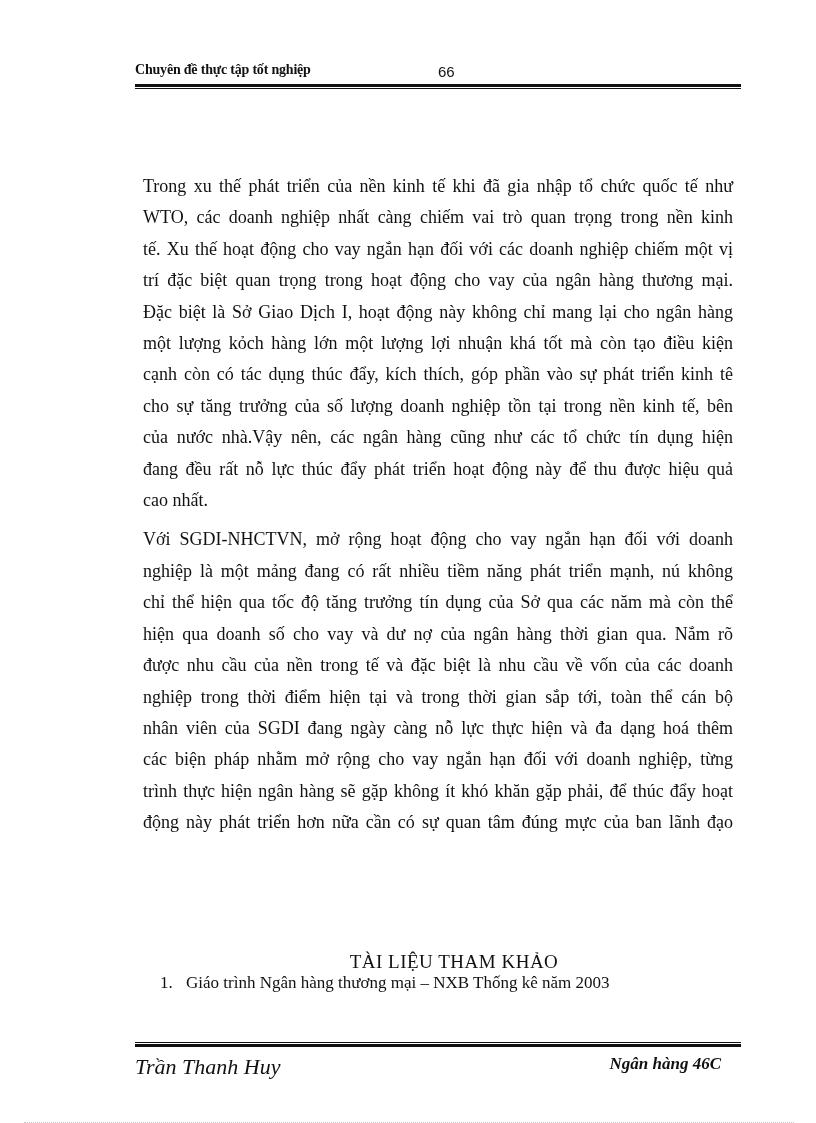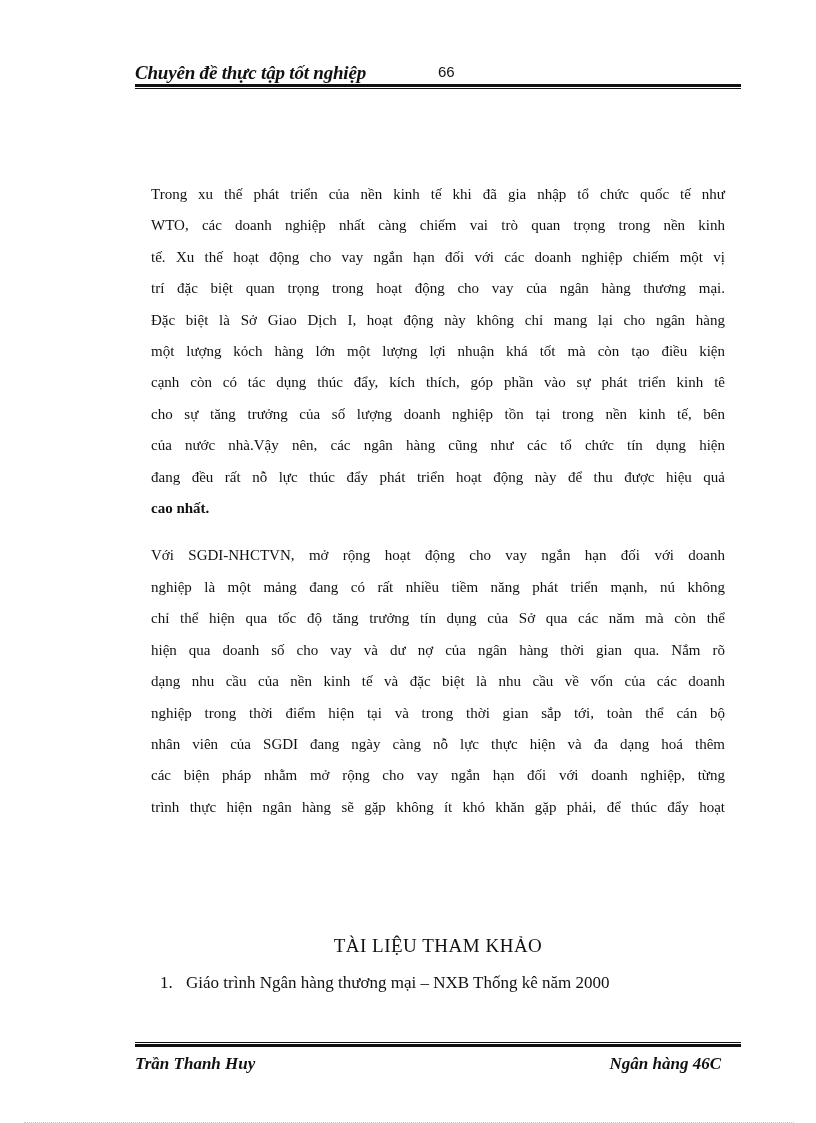--- a/index.html
+++ b/index.html
@@ -1,44 +1,44 @@
 <!DOCTYPE html>
 <html><head>
 <meta charset="utf-8">
 <style>
   html, body { margin: 0; padding: 0; background: #ffffff; }
   body { width: 816px; height: 1123px; position: relative; overflow: hidden;
          font-family: "Liberation Serif", "DejaVu Serif", serif; color: #111; }
   .page { position: absolute; left: 0; top: 0; width: 816px; height: 1123px; }
 
   .header { position: absolute; left: 135px; top: 62px; width: 606px; height: 24px; }
-  .header-title { position: absolute; left: 0; top: 0; font-weight: bold; font-style: italic;
-                  font-size: 19px; letter-spacing: -0.2px; }
+  .header-title { position: absolute; left: 0; top: 0; font-weight: bold; 
+                  font-size: 14px; letter-spacing: -0.2px; }
   .header-page { position: absolute; left: 303px; top: 1px; font-size: 15px;
                  font-family: "Liberation Sans", "DejaVu Sans", sans-serif; }
   .header-rule { position: absolute; left: 135px; top: 84px; width: 606px; height: 6px; }
   .header-rule .thick { position: absolute; left: 0; top: 0; width: 100%; height: 3px; background: #111; }
   .header-rule .thin { position: absolute; left: 0; top: 4px; width: 100%; height: 1px; background: #111; }
 
   .body { position: absolute; left: 135px; top: 163px; width: 606px; }
-  .para { margin: 16px; font-size: 15px; line-height: 31.4px; text-align: justify; }
+  .para { margin: 8px; font-size: 18px; line-height: 31.4px; text-align: justify; }
   .para .line { display: block; text-align: justify; text-align-last: justify; white-space: nowrap; }
-  .para .line.last { text-align-last: left; font-weight: bold; }
+  .para .line.last { text-align-last: left; }
 
   .refs-title { position: absolute; left: 135px; top: 935px; width: 606px; text-align: center;
-                font-size: 19px; font-weight: normal; letter-spacing: 0.5px; margin: 0; }
+                font-size: 19px; font-weight: normal; letter-spacing: 0.5px; margin: 16px; }
   .refs-list { position: absolute; left: 160px; top: 973px; margin: 0; padding: 0; list-style: none;
                font-size: 17px; }
   .refs-list li { display: flex; }
   .refs-list .num { width: 26px; }
 
   .footer-rule { position: absolute; left: 135px; top: 1042px; width: 606px; height: 6px; }
   .footer-rule .thin { position: absolute; left: 0; top: 0; width: 100%; height: 1px; background: #111; }
   .footer-rule .thick { position: absolute; left: 0; top: 2px; width: 100%; height: 3px; background: #111; }
-  .footer-left { position: absolute; left: 135px; top: 1054px; font-weight: bold; font-style: italic; font-size: 17px; }
+  .footer-left { position: absolute; left: 135px; top: 1054px; font-weight: normal; font-style: italic; font-size: 22px; }
   .footer-right { position: absolute; right: 95px; top: 1054px; font-weight: bold; font-style: italic; font-size: 17px; font-family: Liberation Serif, serif; }
 
   .page-edge { position: absolute; left: 24px; top: 1122px; width: 770px; height: 0;
                border-top: 1px dotted #c8c8c8; }
 </style>
 </head>
 <body>
 
 <div class="page">
 
@@ -63,33 +63,34 @@
       <span class="line">cho sự tăng trưởng của số lượng doanh nghiệp tồn tại trong nền kinh tế, bên</span>
       <span class="line">của nước nhà.Vậy nên, các ngân hàng cũng như các tổ chức tín dụng hiện</span>
       <span class="line">đang đều rất nỗ lực thúc đẩy phát triển hoạt động này để thu được hiệu quả</span>
       <span class="line last">cao nhất.</span>
     </p>
     <p class="para">
       <span class="line"> Với SGDI-NHCTVN, mở rộng hoạt động cho vay ngắn hạn đối với doanh</span>
       <span class="line">nghiệp là một mảng đang có rất nhiều tiềm năng phát triển mạnh, nú không</span>
       <span class="line">chỉ thể hiện qua tốc độ tăng trưởng tín dụng của Sở qua các năm mà còn thể</span>
       <span class="line">hiện qua doanh số cho vay và dư nợ của ngân hàng thời gian qua. Nắm rõ</span>
-      <span class="line">dạng nhu cầu của nền kinh tế và đặc biệt là nhu cầu về vốn của các doanh</span>
+      <span class="line">được nhu cầu của nền trong tế và đặc biệt là nhu cầu về vốn của các doanh</span>
       <span class="line">nghiệp trong thời điểm hiện tại và trong thời gian sắp tới, toàn thể cán bộ</span>
       <span class="line">nhân viên của SGDI đang ngày càng nỗ lực thực hiện và đa dạng hoá thêm</span>
       <span class="line">các biện pháp nhằm mở rộng cho vay ngắn hạn đối với doanh nghiệp, từng</span>
       <span class="line">trình thực hiện ngân hàng sẽ gặp không ít khó khăn gặp phải, để thúc đẩy hoạt</span>
+      <span class="line">động này phát triển hơn nữa cần có sự quan tâm đúng mực của ban lãnh đạo</span>
     </p>
   </div>
 
   <h2 class="refs-title">TÀI LIỆU THAM KHẢO</h2>
   <ul class="refs-list">
     <li>
       <span class="num">1.</span>
-      <span>Giáo trình Ngân hàng thương mại – NXB Thống kê năm 2000</span>
+      <span>Giáo trình Ngân hàng thương mại – NXB Thống kê năm 2003</span>
     </li>
   </ul>
 
   <div class="footer-rule">
     <div class="thin"></div>
     <div class="thick"></div>
   </div>
   <span class="footer-left">Trần Thanh Huy</span>
   <span class="footer-right">Ngân hàng 46C</span>
 

